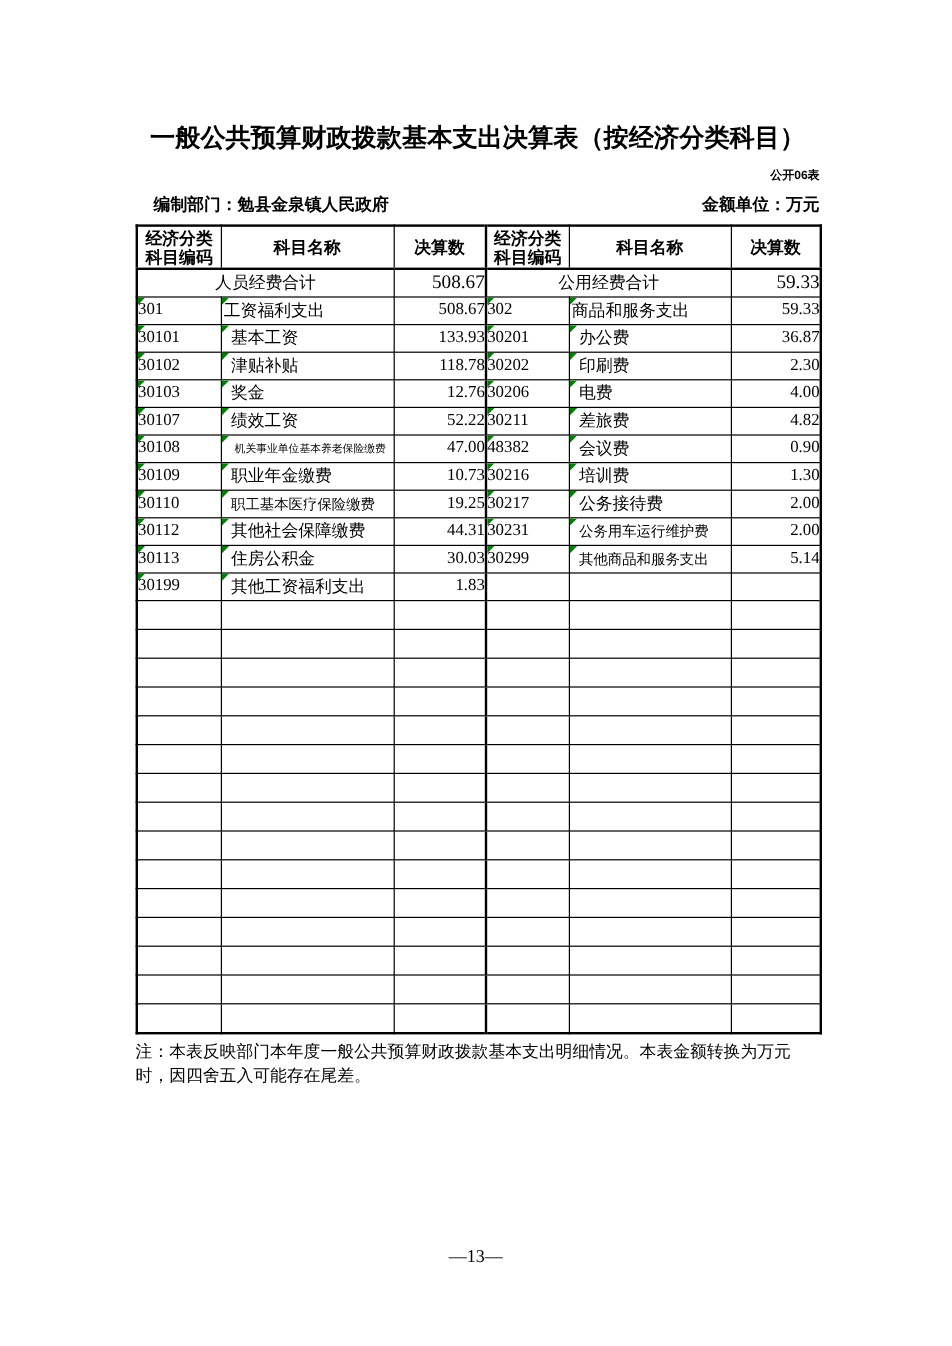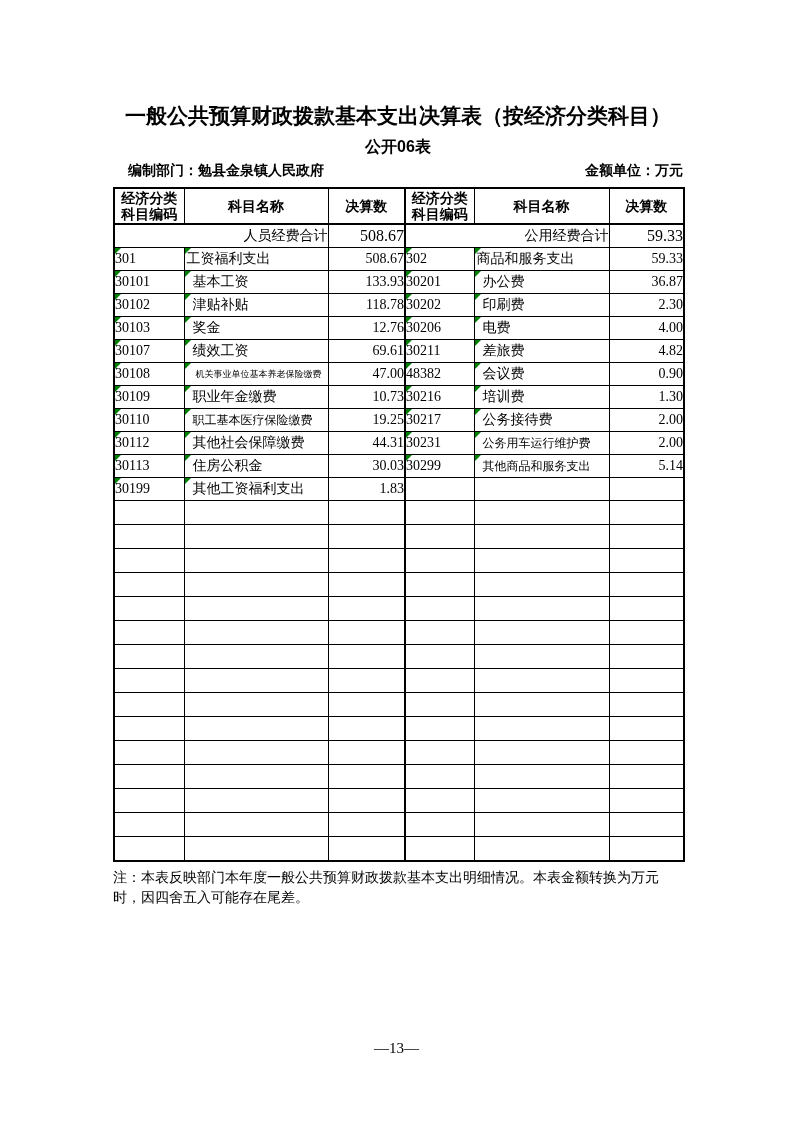--- a/index.html
+++ b/index.html
@@ -7,22 +7,22 @@
     width:793px;height:1122px;position:relative;background:#ffffff;color:#000;
     font-family:"Liberation Serif", serif;
   }
   .sheet{position:absolute;left:113px;top:0;width:570px;}
   .title{
     margin-top:100px;text-align:center;
     font-family:"Liberation Sans", sans-serif;font-weight:bold;
     font-size:21px;line-height:32px;white-space:nowrap;
   }
   .code-line{
-    margin-top:6px;text-align:center;
-    font-family:"Liberation Sans", sans-serif;font-weight:bold;font-size:16px;line-height:18px;
+    margin-top:6px;text-align:right;
+    font-family:"Liberation Sans", sans-serif;font-weight:bold;font-size:10px;line-height:18px;
   }
   .meta-row{
     margin-top:5px;display:flex;justify-content:space-between;
     font-family:"Liberation Sans", sans-serif;font-weight:bold;font-size:14px;line-height:18px;
   }
   .meta-row .left{padding-left:15px;}
   table.budget{
     margin-top:8px;border-collapse:collapse;table-layout:fixed;width:570px;
     border:2px solid #000;
   }
@@ -34,21 +34,21 @@
     height:24px;text-align:center;
     font-family:"Liberation Sans", sans-serif;font-weight:bold;font-size:14px;
   }
   tr.cols th{
     height:34px;text-align:center;border-bottom:2px solid #000;
     font-family:Liberation Sans, sans-serif;font-weight:bold;font-size:14px;line-height:16px;
   }
   .vdiv{border-left:2px solid #000 !important;}
   tr.total td{height:22px;}
   td.tlabel{
-    text-align:right;font-family:Liberation Mono, monospace;font-weight:bold;font-size:14px;
+    text-align:center;font-family:Liberation Mono, monospace;font-weight:bold;font-size:14px;
   }
   tr.data td{height:22px;font-size:14px;}
   tr.empty td{height:23px;}
   td.code{text-align:left;padding-left:3px;position:relative;}
   td.name{text-align:left;position:relative;}
   td.name.lv1{padding-left:2px;}
   td.name.lv2{padding-left:8px;}
   td.name.sm{font-size:12px;}
   td.name.xs{font-size:9px;padding-left:11px;margin-top:48px;}
   td.val{text-align:right;padding-right:3px;}
@@ -131,21 +131,21 @@
           <td class="code tri">30103</td>
           <td class="name lv2 tri">奖金</td>
           <td class="val">12.76</td>
           <td class="code vdiv tri">30206</td>
           <td class="name lv2 tri">电费</td>
           <td class="val">4.00</td>
         </tr>
         <tr class="data">
           <td class="code tri">30107</td>
           <td class="name lv2 tri">绩效工资</td>
-          <td class="val">69.61</td>
+          <td class="val">52.22</td>
           <td class="code vdiv tri">30211</td>
           <td class="name lv2 tri">差旅费</td>
           <td class="val">4.82</td>
         </tr>
         <tr class="data">
           <td class="code tri">30108</td>
           <td class="name lv2 tri xs">机关事业单位基本养老保险缴费</td>
           <td class="val">47.00</td>
           <td class="code vdiv tri">48382</td>
           <td class="name lv2 tri">会议费</td>

